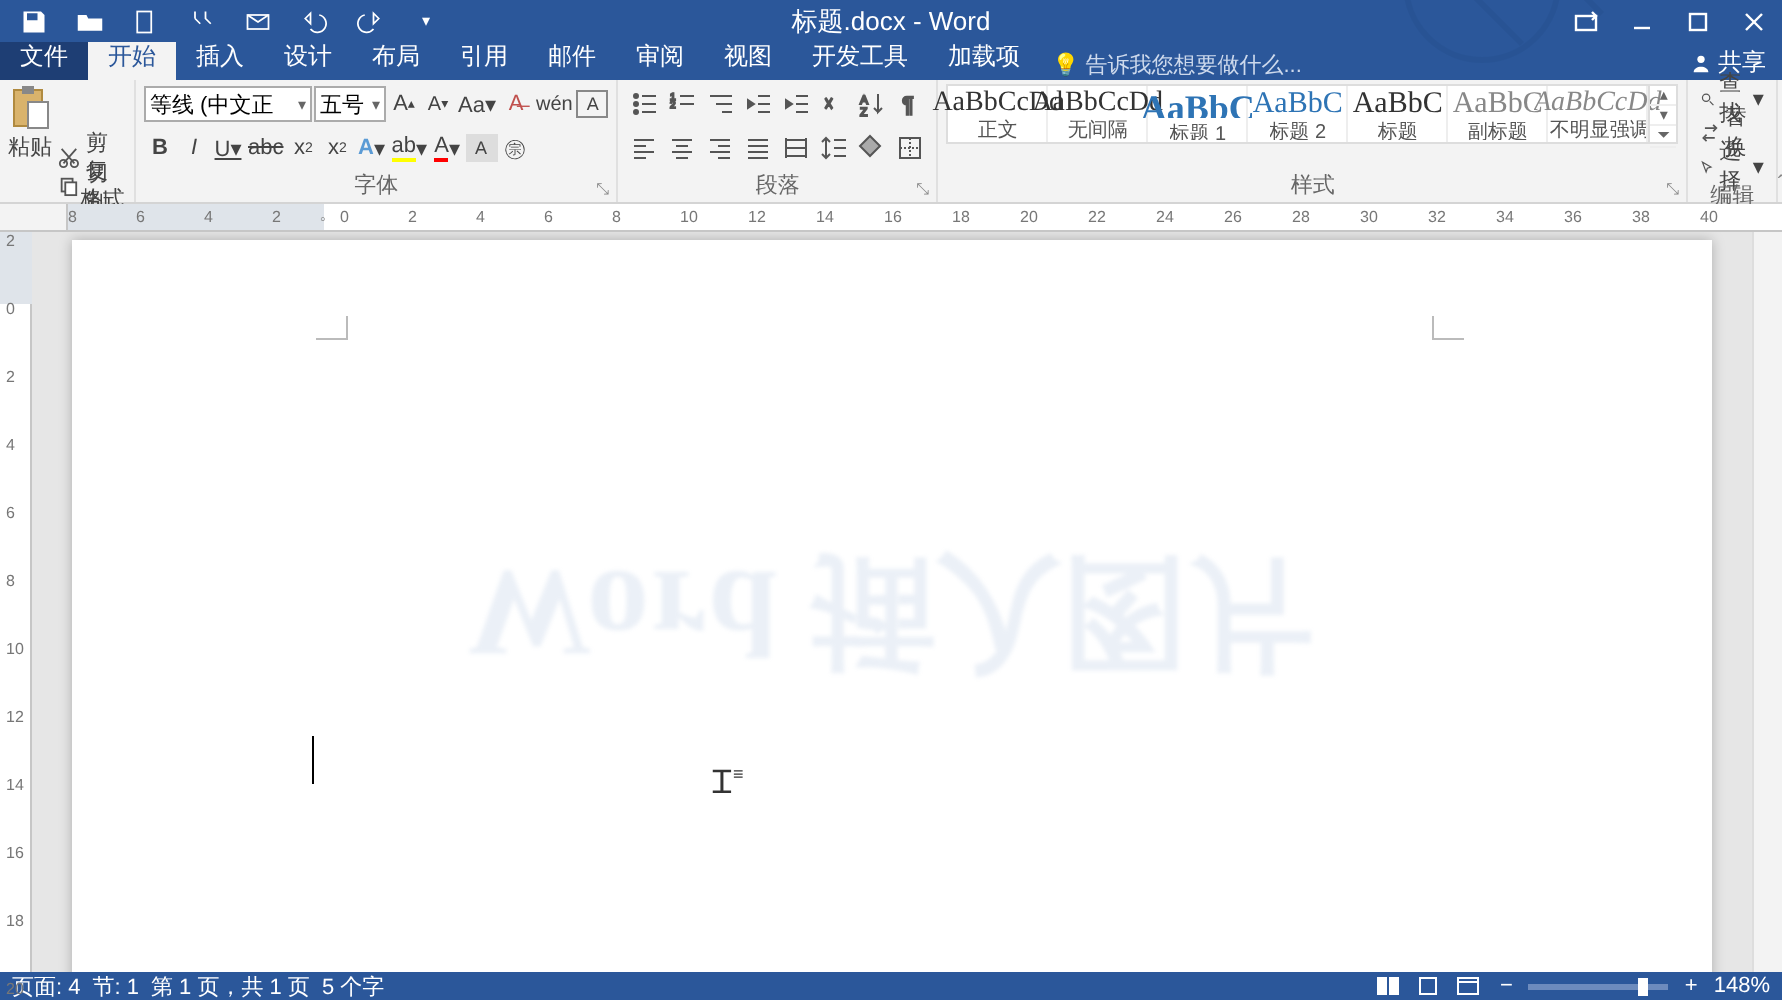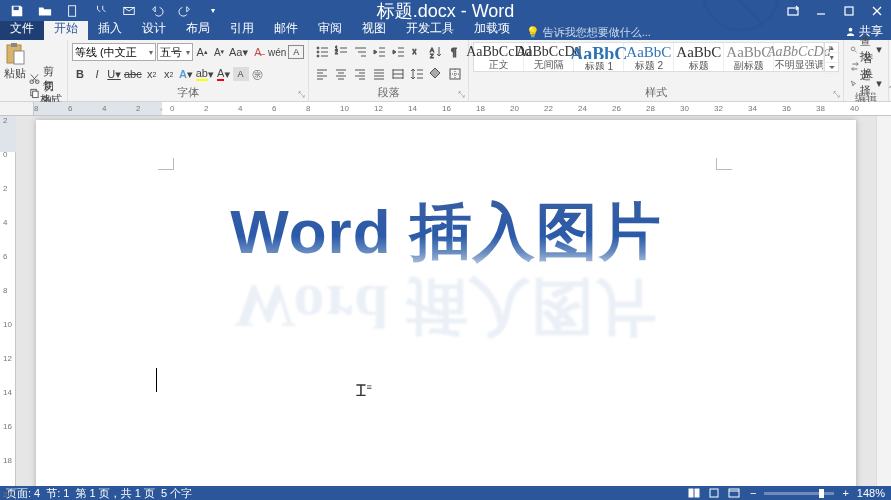--- a/index.html
+++ b/index.html
@@ -3,21 +3,21 @@
 <meta charset="utf-8">
 <style>
 * { margin: 0; padding: 0; box-sizing: border-box; font-family: "Microsoft YaHei", "Segoe UI", sans-serif; }
 html, body { width: 891px; height: 500px; overflow: hidden; background: #fff; }
 
 
 .titlebar { height: 21px; background: #2b579a; display: flex; align-items: center; color: #fff; font-size: 11px; position: relative; }
 .titlebar .qat { display: flex; align-items: center; gap: 2px; padding-left: 4px; height: 100%; }
 .titlebar .qat .qbtn { width: 26px; height: 21px; display: flex; align-items: center; justify-content: center; color: #fff; }
 .titlebar .qbtn svg { width: 14px; height: 14px; fill: #fff; }
-.titlebar .title { position: absolute; left: 50%; transform: translateX(-50%); color: #fff; font-size: 18px; }
+.titlebar .title { position: absolute; left: 50%; transform: translateX(-50%); color: #fff; font-size: 13px; }
 .titlebar .win { margin-left: auto; display: flex; }
 .titlebar .win .wbtn { width: 28px; height: 21px; display: flex; align-items: center; justify-content: center; color: #fff; font-size: 12px; }
 .titlebar .wbtn svg { width: 12px; height: 12px; stroke: #fff; fill: none; stroke-width: 1.2; }
 
 
 .tabs { height: 19px; background: #2b579a; display: flex; align-items: flex-end; font-size: 12px; color: #fff; }
 .tabs .tab { padding: 2px 10px 3px; cursor: default; }
 .tabs .tab.file { background: #1e3e74; }
 .tabs .tab.active { background: #f3f3f3; color: #2b579a; }
 .tabs .tellme { margin-left: 6px; color: #cdd9ec; font-size: 11px; display: flex; align-items: center; gap: 3px; }
@@ -532,21 +532,20 @@
       <div class="tick" style="top: 272px;">14</div>
       <div class="tick" style="top: 306px;">16</div>
       <div class="tick" style="top: 340px;">18</div>
       <div class="tick" style="top: 374px;">20</div>
     </div>
   <div class="canvas">
     <div class="page">
       <div class="cm tl"></div>
       <div class="cm tr"></div>
       <div class="reflect">Word 插入图片</div>
-      <div class="bigtext">Word 插入图片</div>
       <div class="cursor"></div>
       <div class="ibeam">Ꮖ<sup style="font-size:9px">≡</sup></div>
     </div>
   </div>
   <div class="vscroll"></div>
 </div>
 
 <div class="statusbar">
   <span>页面: 4</span>
   <span>节: 1</span>

